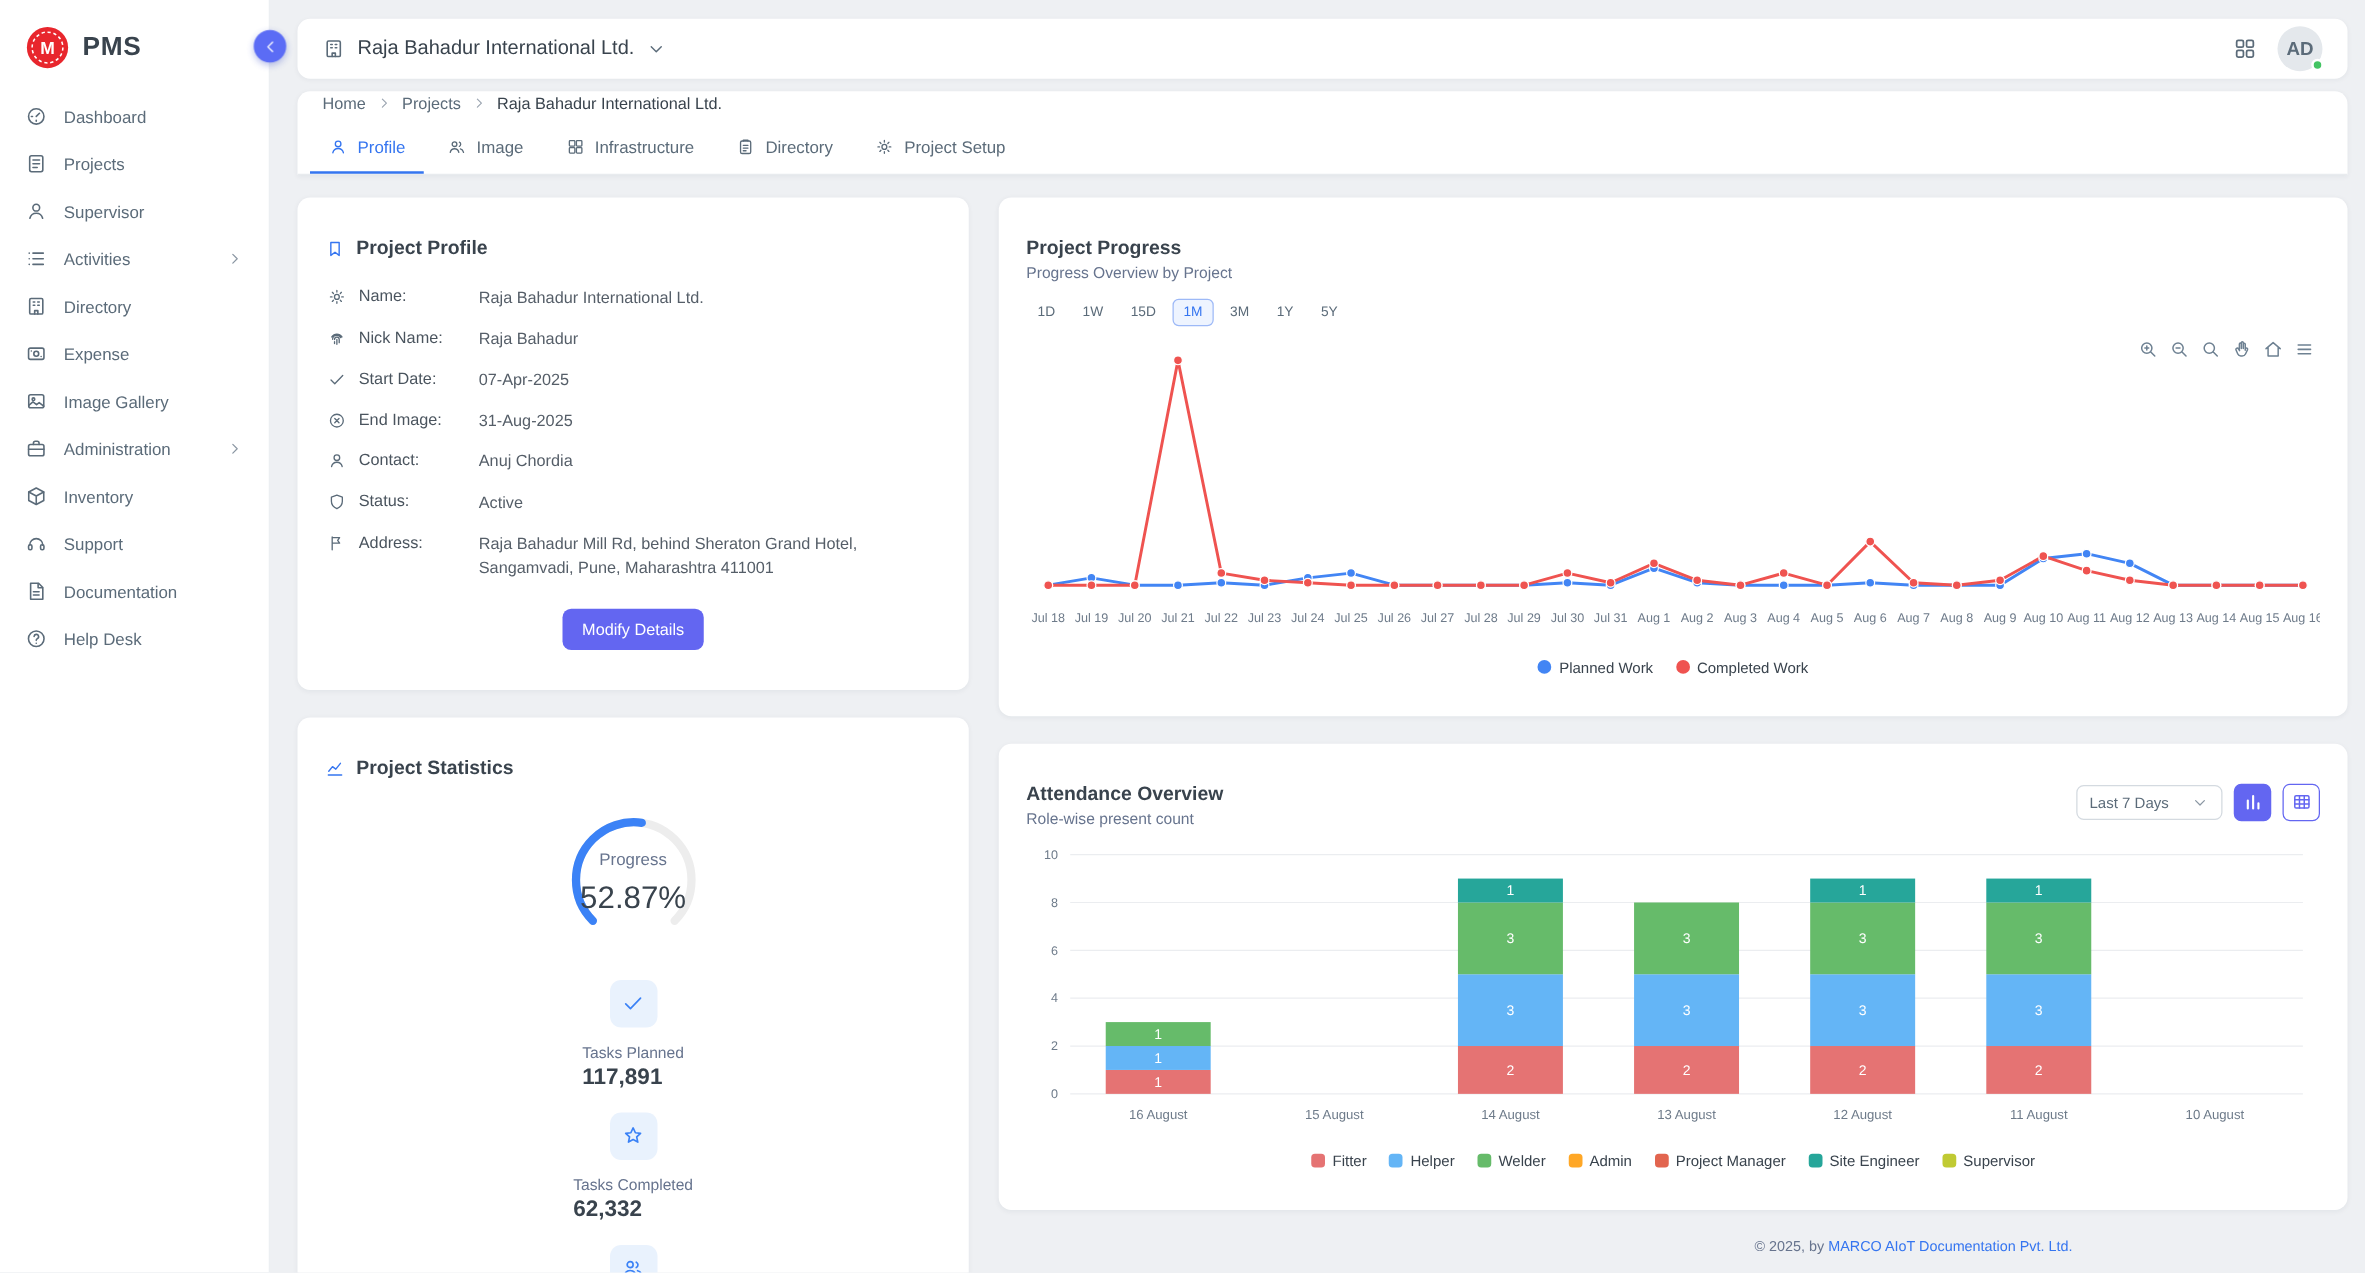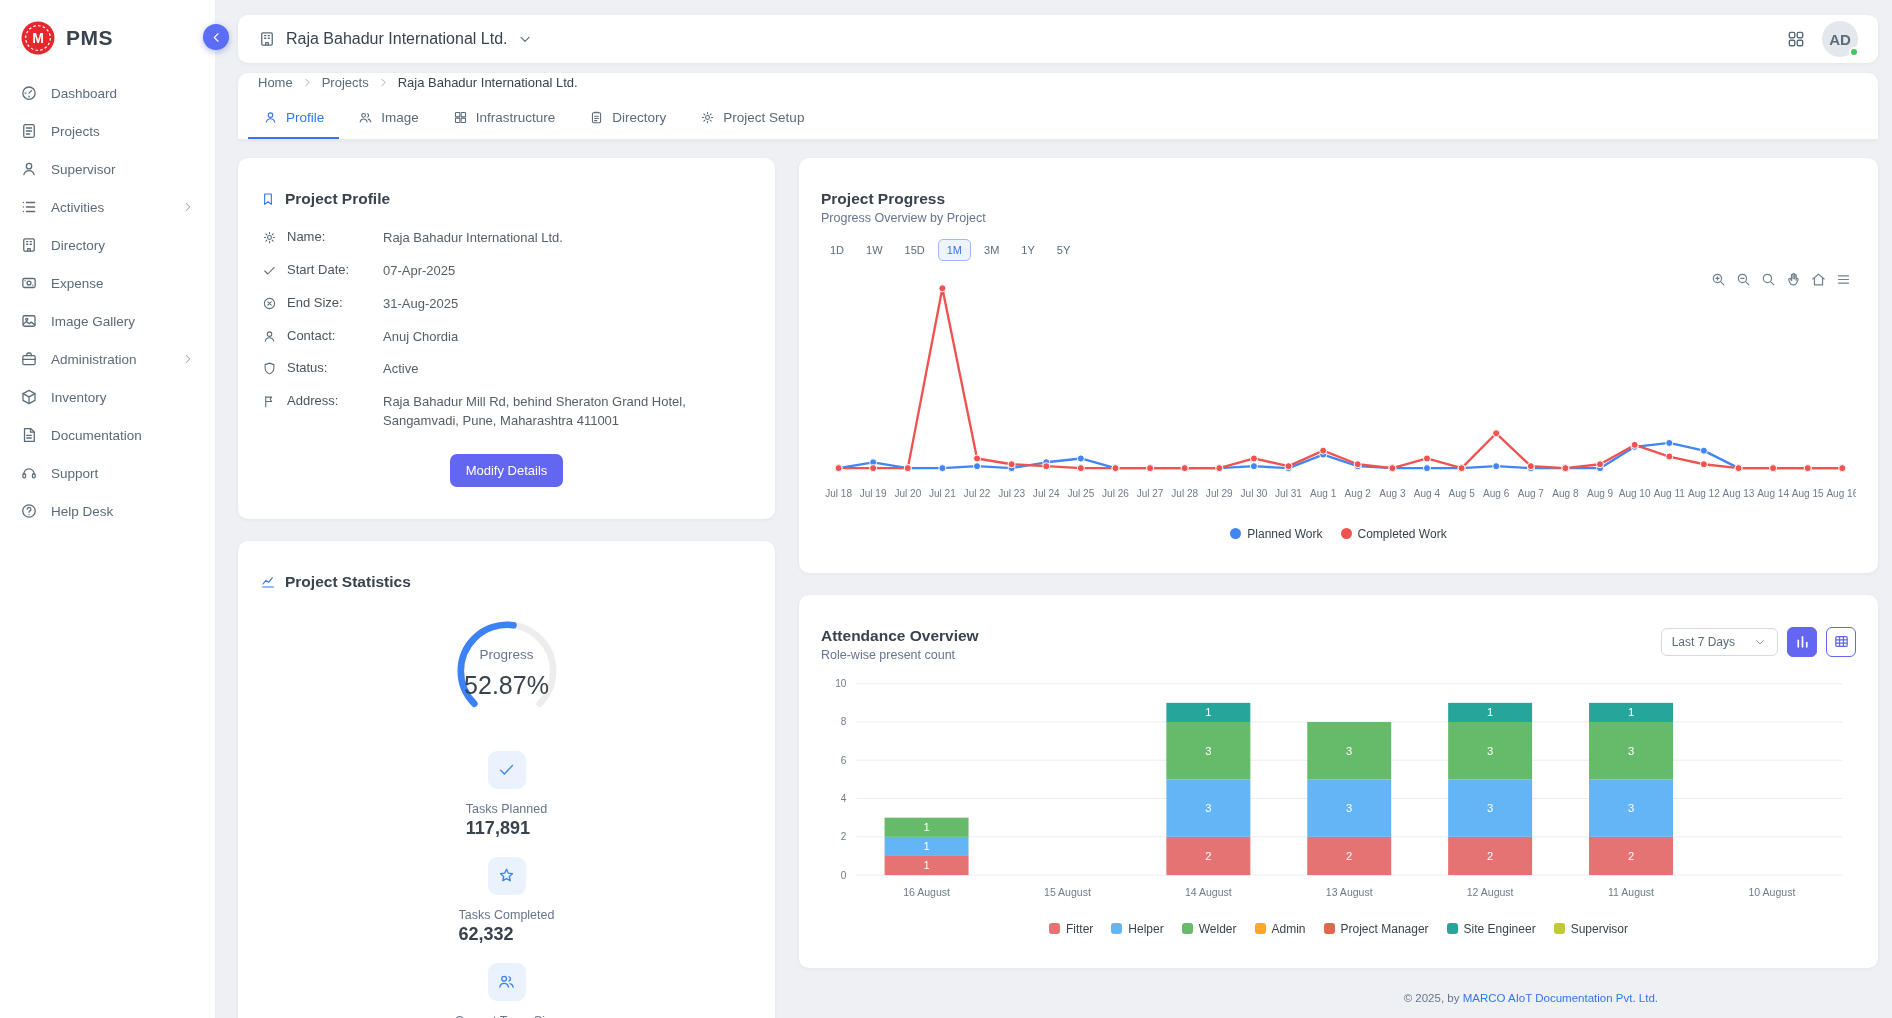--- a/index.html
+++ b/index.html
@@ -240,37 +240,37 @@
       <div class="nav-item">
         <span class="nav-icon" data-icon="inventory-icon">
             <svg viewBox="0 0 24 24" fill="none" stroke="currentColor" stroke-width="1.7" stroke-linecap="round" stroke-linejoin="round">
               <path d="M12 3.2l8 4.3v9l-8 4.3-8-4.3v-9z"></path>
               <path d="M4 7.5l8 4.3 8-4.3M12 11.8v8.8"></path>
             </svg>
           </span>
         <span class="nav-label">Inventory</span>
       </div>
       <div class="nav-item">
-        <span class="nav-icon" data-icon="documentation-icon">
-            <svg viewBox="0 0 24 24" fill="none" stroke="currentColor" stroke-width="1.7" stroke-linecap="round" stroke-linejoin="round">
-              <path d="M6 3.5h8.5L19 8v12.5H6z"></path>
-              <path d="M14 3.8v4.5h4.6M9 12.5h6M9 16h6"></path>
-            </svg>
-          </span>
-        <span class="nav-label">Documentation</span>
-      </div>
-      <div class="nav-item">
         <span class="nav-icon" data-icon="support-icon">
             <svg viewBox="0 0 24 24" fill="none" stroke="currentColor" stroke-width="1.7" stroke-linecap="round" stroke-linejoin="round">
               <path d="M5 13.5a7 7 0 0 1 14 0"></path>
               <rect x="3.8" y="13" width="3.6" height="5.4" rx="1.6"></rect>
               <rect x="16.6" y="13" width="3.6" height="5.4" rx="1.6"></rect>
             </svg>
           </span>
         <span class="nav-label">Support</span>
+      </div>
+      <div class="nav-item">
+        <span class="nav-icon" data-icon="documentation-icon">
+            <svg viewBox="0 0 24 24" fill="none" stroke="currentColor" stroke-width="1.7" stroke-linecap="round" stroke-linejoin="round">
+              <path d="M6 3.5h8.5L19 8v12.5H6z"></path>
+              <path d="M14 3.8v4.5h4.6M9 12.5h6M9 16h6"></path>
+            </svg>
+          </span>
+        <span class="nav-label">Documentation</span>
       </div>
       <div class="nav-item">
         <span class="nav-icon" data-icon="help-desk-icon">
             <svg viewBox="0 0 24 24" fill="none" stroke="currentColor" stroke-width="1.7" stroke-linecap="round" stroke-linejoin="round">
               <circle cx="12" cy="12" r="8.3"></circle>
               <path d="M9.7 9.6a2.4 2.4 0 1 1 3.4 2.3c-.8.4-1.1 1-1.1 1.8"></path>
               <path d="M12 16.8h.01"></path>
             </svg>
           </span>
         <span class="nav-label">Help Desk</span>
@@ -404,36 +404,45 @@
             <span class="icon15" data-icon="gear-icon">
                 <svg viewBox="0 0 24 24" fill="none" stroke="currentColor" stroke-width="1.7" stroke-linecap="round" stroke-linejoin="round">
                   <circle cx="12" cy="12" r="3.1"></circle>
                   <path d="M12 3.8v2M12 18.2v2M3.8 12h2M18.2 12h2M6.2 6.2l1.4 1.4M16.4 16.4l1.4 1.4M17.8 6.2l-1.4 1.4M7.6 16.4l-1.4 1.4"></path>
                 </svg>
               </span>
             <span class="field-label">Name:</span>
             <span class="field-value">Raja Bahadur International Ltd.</span>
           </div>
           <div class="field-row">
+            <span class="icon15" data-icon="fingerprint-icon">
+                <svg viewBox="0 0 24 24" fill="none" stroke="currentColor" stroke-width="1.7" stroke-linecap="round" stroke-linejoin="round">
+                  <path d="M5.5 10.5C7 8.2 9.3 6.8 12 6.8s5 1.4 6.5 3.7M6.5 13.5c0-3 2.5-5.2 5.5-5.2 2.2 0 4.1 1.2 5 3M9 13.8a3 3 0 0 1 6 0v4M12 13.8v6M9 16.5v2.5"></path>
+                </svg>
+              </span>
+            <span class="field-label">Nick Name:</span>
+            <span class="field-value">Raja Bahadur</span>
+          </div>
+          <div class="field-row">
             <span class="icon15" data-icon="check-icon">
                 <svg viewBox="0 0 24 24" fill="none" stroke="currentColor" stroke-width="1.7" stroke-linecap="round" stroke-linejoin="round">
                   <path d="M4.5 12.8l4.8 4.8L19.5 7"></path>
                 </svg>
               </span>
             <span class="field-label">Start Date:</span>
             <span class="field-value">07-Apr-2025</span>
           </div>
           <div class="field-row">
             <span class="icon15" data-icon="circle-x-icon">
                 <svg viewBox="0 0 24 24" fill="none" stroke="currentColor" stroke-width="1.7" stroke-linecap="round" stroke-linejoin="round">
                   <circle cx="12" cy="12" r="8.2"></circle>
                   <path d="M9.3 9.3l5.4 5.4M14.7 9.3l-5.4 5.4"></path>
                 </svg>
               </span>
-            <span class="field-label">End Size:</span>
+            <span class="field-label">End Image:</span>
             <span class="field-value">31-Aug-2025</span>
           </div>
           <div class="field-row">
             <span class="icon15" data-icon="user-icon">
                 <svg viewBox="0 0 24 24" fill="none" stroke="currentColor" stroke-width="1.7" stroke-linecap="round" stroke-linejoin="round">
                   <circle cx="12" cy="8.2" r="3.6"></circle>
                   <path d="M5.2 19.5c.9-3.6 3.5-5.4 6.8-5.4s5.9 1.8 6.8 5.4"></path>
                 </svg>
               </span>
             <span class="field-label">Contact:</span>

